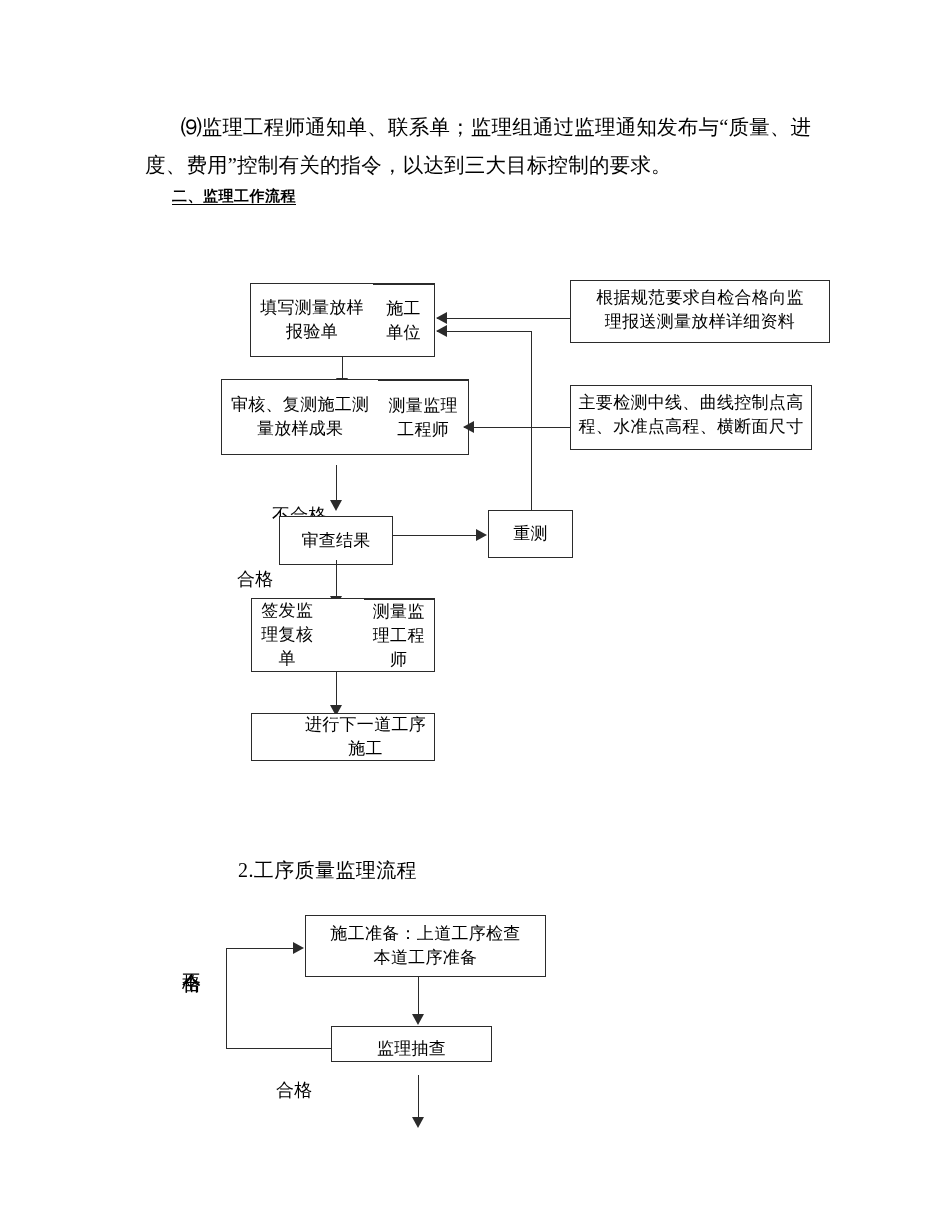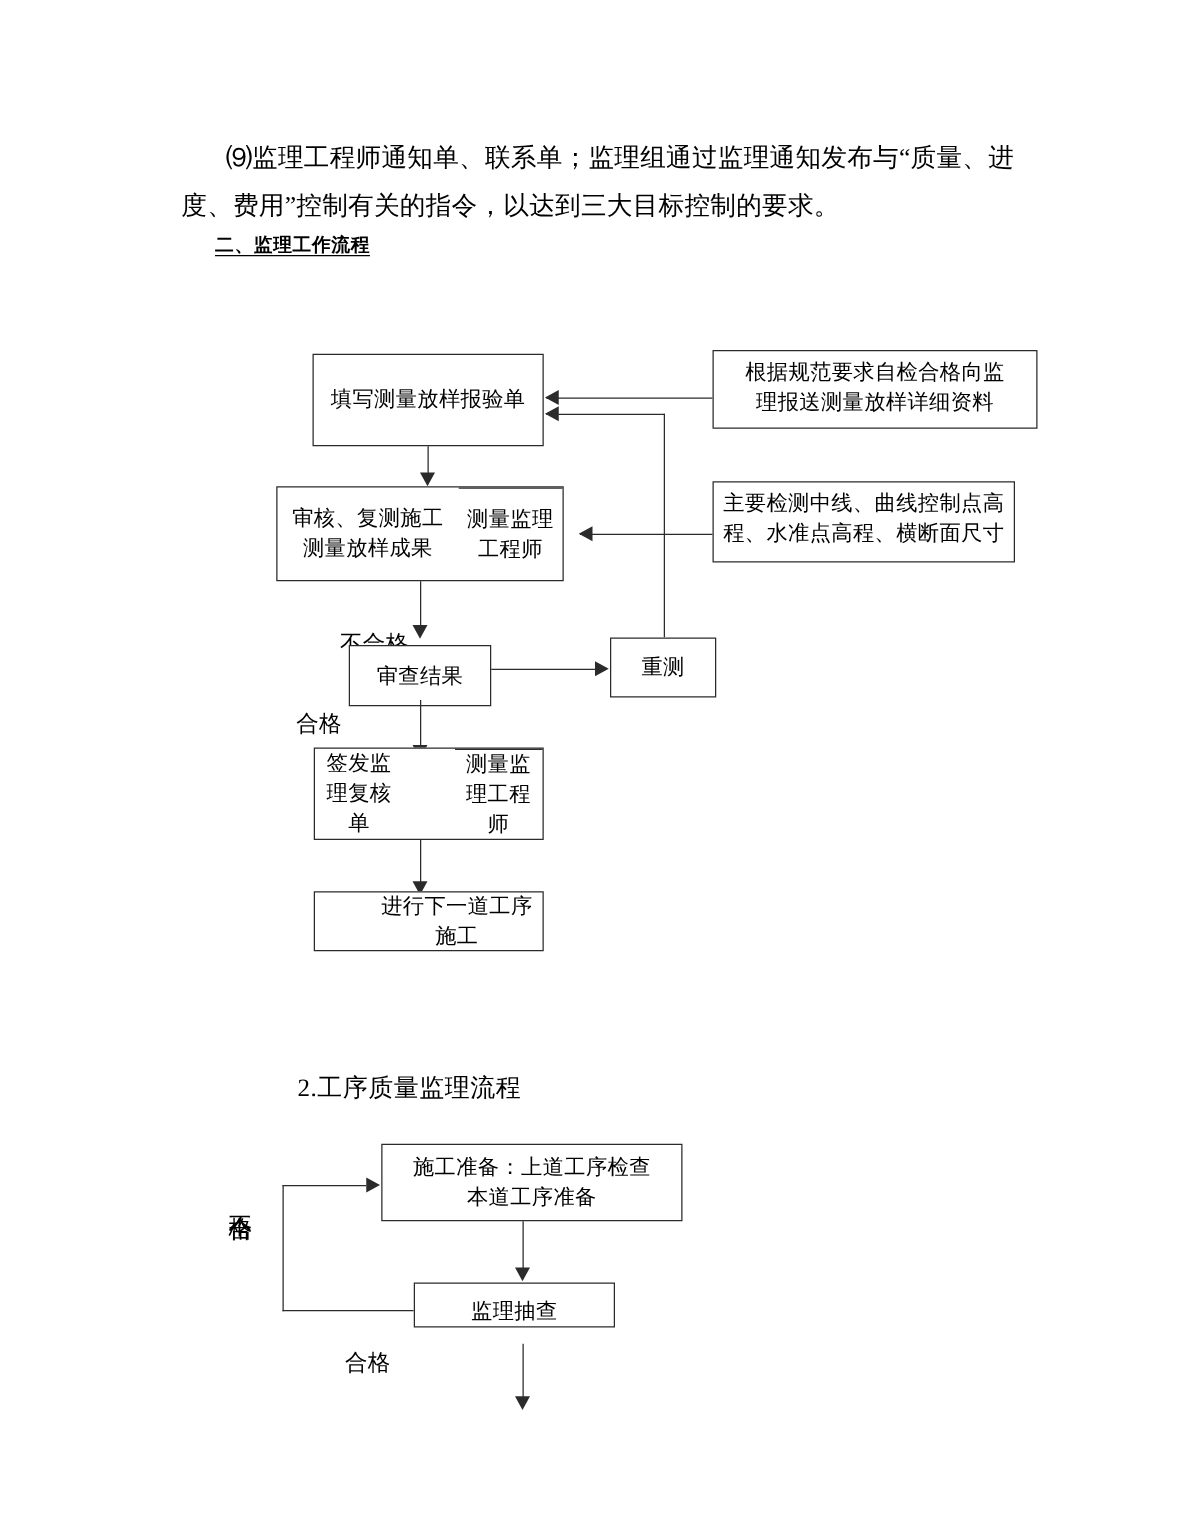--- a/index.html
+++ b/index.html
@@ -127,38 +127,39 @@
 
   <div class="para para-indent" style="left:145px; top:108px; width:680px;">⑼监理工程师通知单、联系单；监理组通过监理通知发布与“质量、进度、费用”控制有关的指令，以达到三大目标控制的要求。</div>
 
   <div class="heading" style="left:172px; top:187px;">二、监理工作流程</div>
 
 
   <div>
 
     <div class="fbox" style="left:250px; top:283px; width:185px; height:74px;">
       <div class="fcell">填写测量放样报验单</div>
+      <div class="fcell divider-top">施工单位</div>
     </div>
 
     <div class="fbox" style="left:570px; top:280px; width:260px; height:63px;">
       <div class="fcell top-align">根据规范要求自检合格向监
 理报送测量放样详细资料</div>
     </div>
 
     <div class="hline" style="left:437px; top:318px; width:133px;"></div>
     <div class="arr arr-left" style="left:436px; top:312px;"></div>
 
     <div class="hline" style="left:437px; top:331px; width:95px;"></div>
     <div class="arr arr-left" style="left:436px; top:325px;"></div>
     <div class="vline" style="left:531px; top:331px; height:179px;"></div>
 
     <div class="vline" style="left:342px; top:357px; height:22px;"></div>
     <div class="arr arr-down" style="left:336px; top:378px;"></div>
 
-    <div class="fbox" style="left:221px; top:389px; width:230px; height:76px;">
+    <div class="fbox" style="left:221px; top:379px; width:248px; height:76px;">
       <div class="fcell">审核、复测施工测量放样成果</div>
       <div class="fcell divider-top">测量监理工程师</div>
     </div>
 
     <div class="fbox" style="left:570px; top:385px; width:242px; height:65px;">
       <div class="fcell top-align">主要检测中线、曲线控制点高
 程、水准点高程、横断面尺寸</div>
     </div>
 
     <div class="hline" style="left:464px; top:427px; width:106px;"></div>

